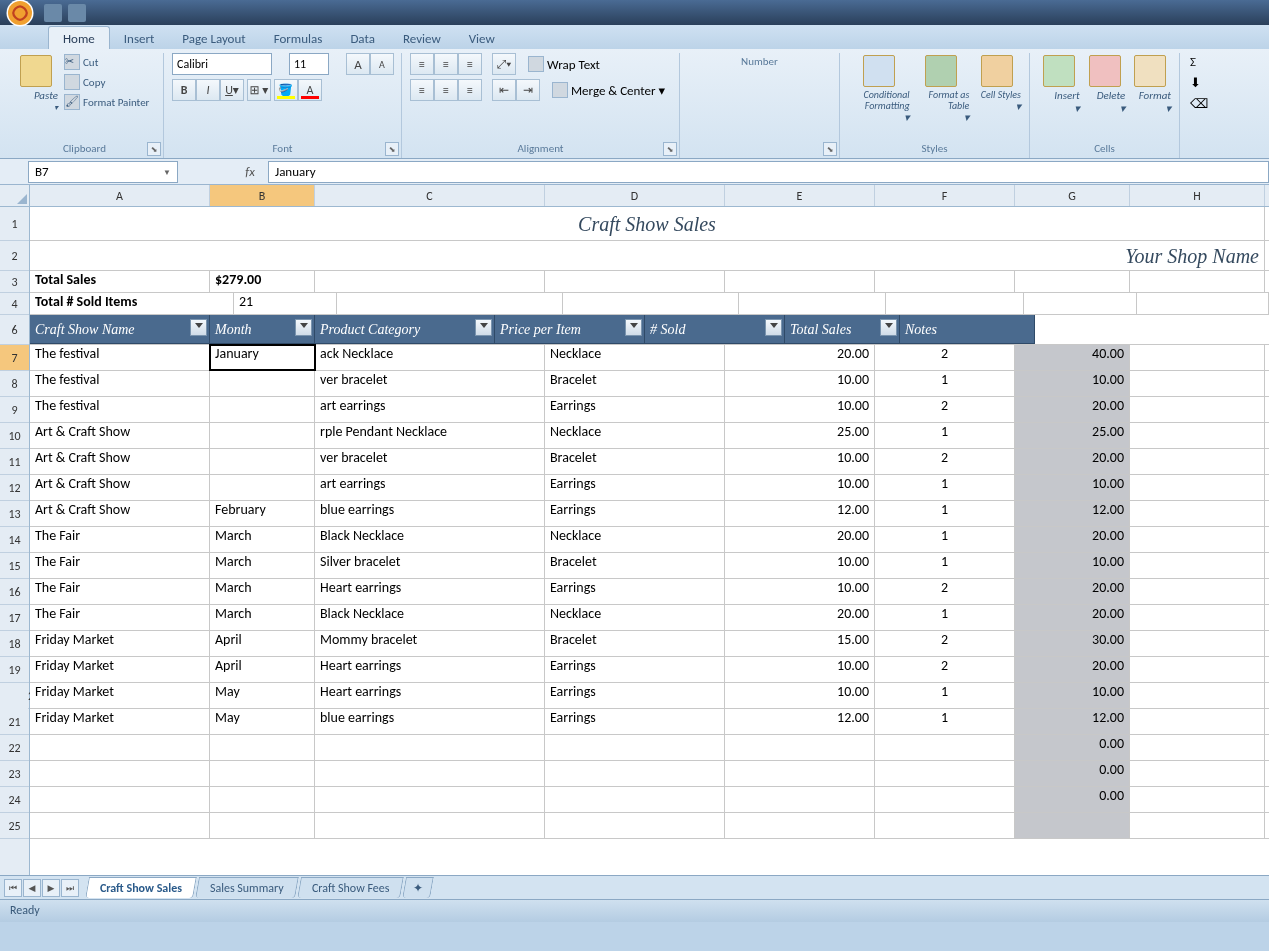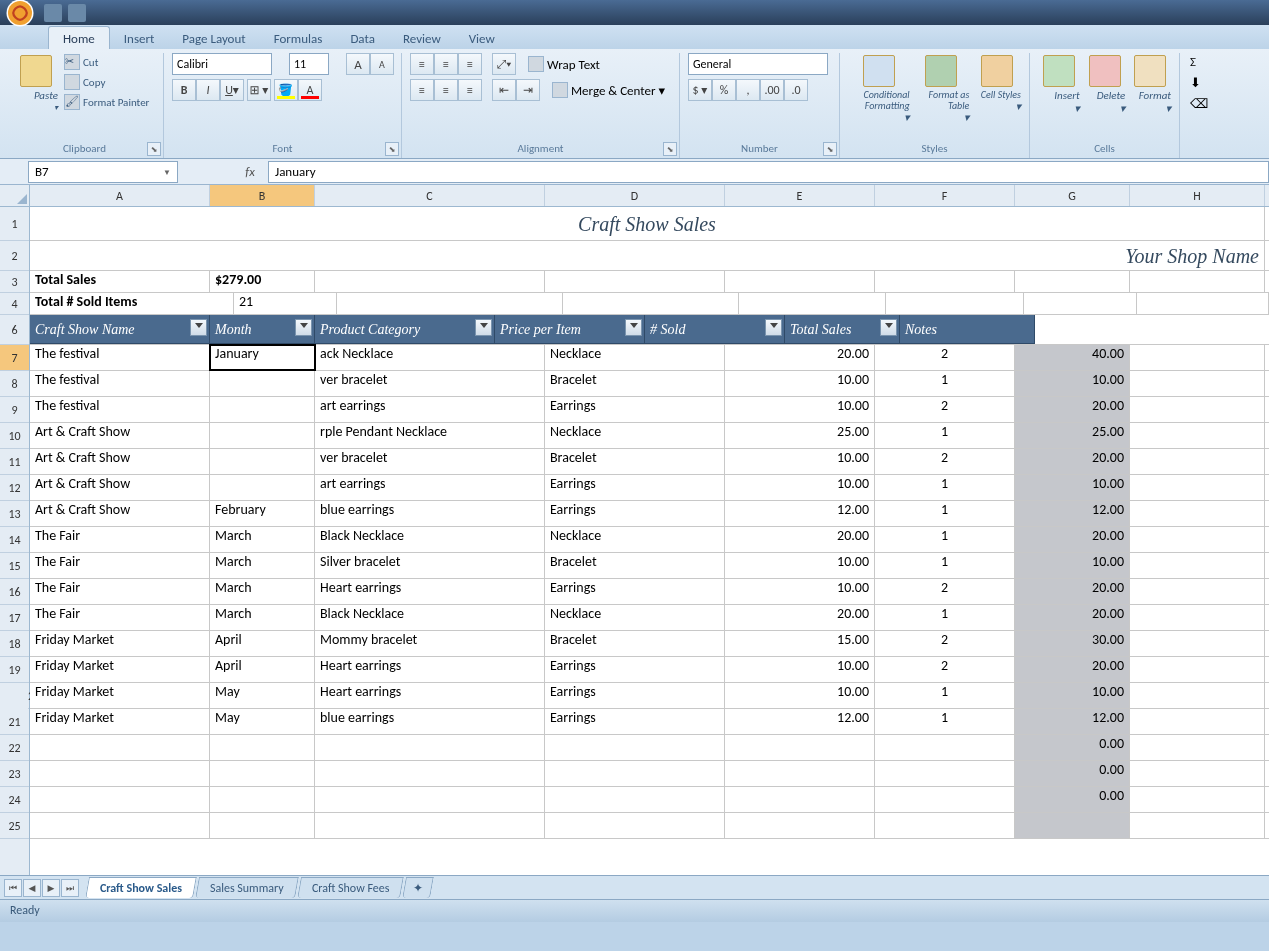--- a/index.html
+++ b/index.html
@@ -194,30 +194,20 @@
           <div class="b">⇥</div>
         </div>
         <div class="sm"><span class="si"></span><span>Merge &amp; Center</span> ▾</div>
       </div>
     </div>
     <div class="rgroup-title">Alignment</div>
     <div class="dialog-launch">⬊</div>
   </div>
 
   <div class="rgroup" style="width:160px">
-    <div class="rgroup-body" style="flex-direction:column;gap:4px">
-      <input class="font-inp" style="width: 140px;" value="General">
-      <div class="btn-group">
-        <div class="b">$ ▾</div>
-        <div class="b">%</div>
-        <div class="b">,</div>
-        <div class="b">.00</div>
-        <div class="b">.0</div>
-      </div>
-    </div>
     <div class="rgroup-title">Number</div>
     <div class="dialog-launch">⬊</div>
   </div>
 
   <div class="rgroup" style="width:190px">
     <div class="rgroup-body">
       <div class="bigbtn" style="width:62px"><div class="ico" style="background:#d0e0f0"></div><div style="font-size:10px;line-height:11px">Conditional Formatting</div>▾</div>
       <div class="bigbtn" style="width:56px"><div class="ico" style="background:#b0d0b0"></div><div style="font-size:10px;line-height:11px">Format as Table</div>▾</div>
       <div class="bigbtn" style="width:48px"><div class="ico" style="background:#f0d0a0"></div><div style="font-size:10px;line-height:11px">Cell Styles</div>▾</div>
     </div>

